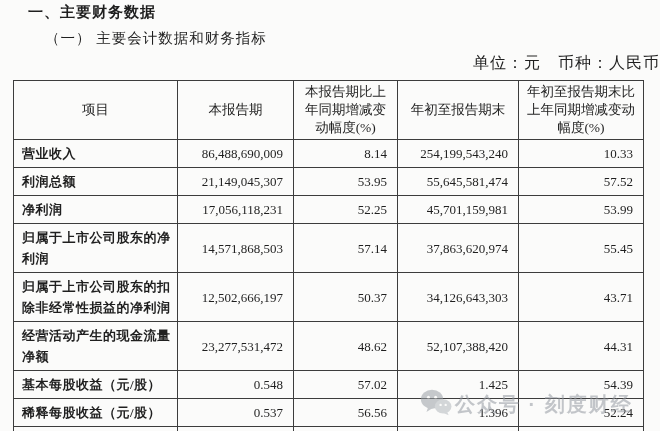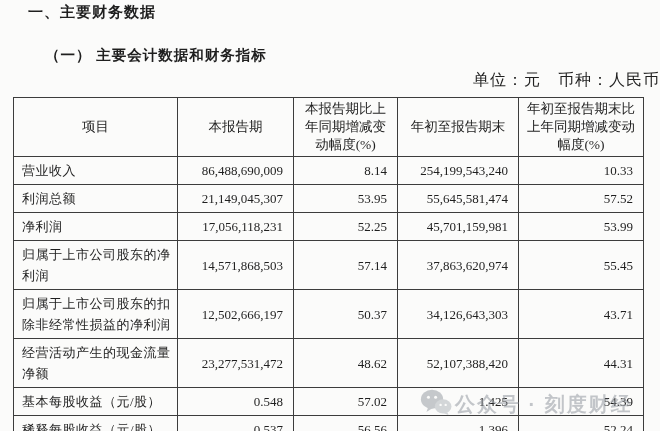--- a/index.html
+++ b/index.html
@@ -15,22 +15,22 @@
     width: 660px; height: 431px;
     padding: 3px 0 0 28px;
   }
   .h1 {
     font-size: 15px;
     font-weight: 700;
     letter-spacing: 1px;
   }
   .h2 {
     font-size: 14.5px;
-    font-weight: 700;
-    margin-top: 24px;
+    font-weight: 400;
+    margin-top: 7px;
     padding-left: 17px;
     letter-spacing: 1px;
   }
   .unit-note {
     font-size: 16px;
     text-align: right;
     margin-top: 5px;
     letter-spacing: 1px;
   }
   table.fin {
@@ -54,20 +54,21 @@
     height: 54px;
     line-height: 18px;
     padding: 2px 6px;
     font-size: 13.5px;
   }
   td.cell-item {
     text-align: left;
     padding: 3px 6px 3px 8px;
     line-height: 21px;
     letter-spacing: 0.5px;
+    font-weight: bold;
   }
   td.cell-num {
     text-align: right;
     padding: 3px 10px 3px 2px;
     line-height: 21px;
     white-space: nowrap;
   }
   .watermark {
     position: absolute;
     left: 420px; top: 389px;

